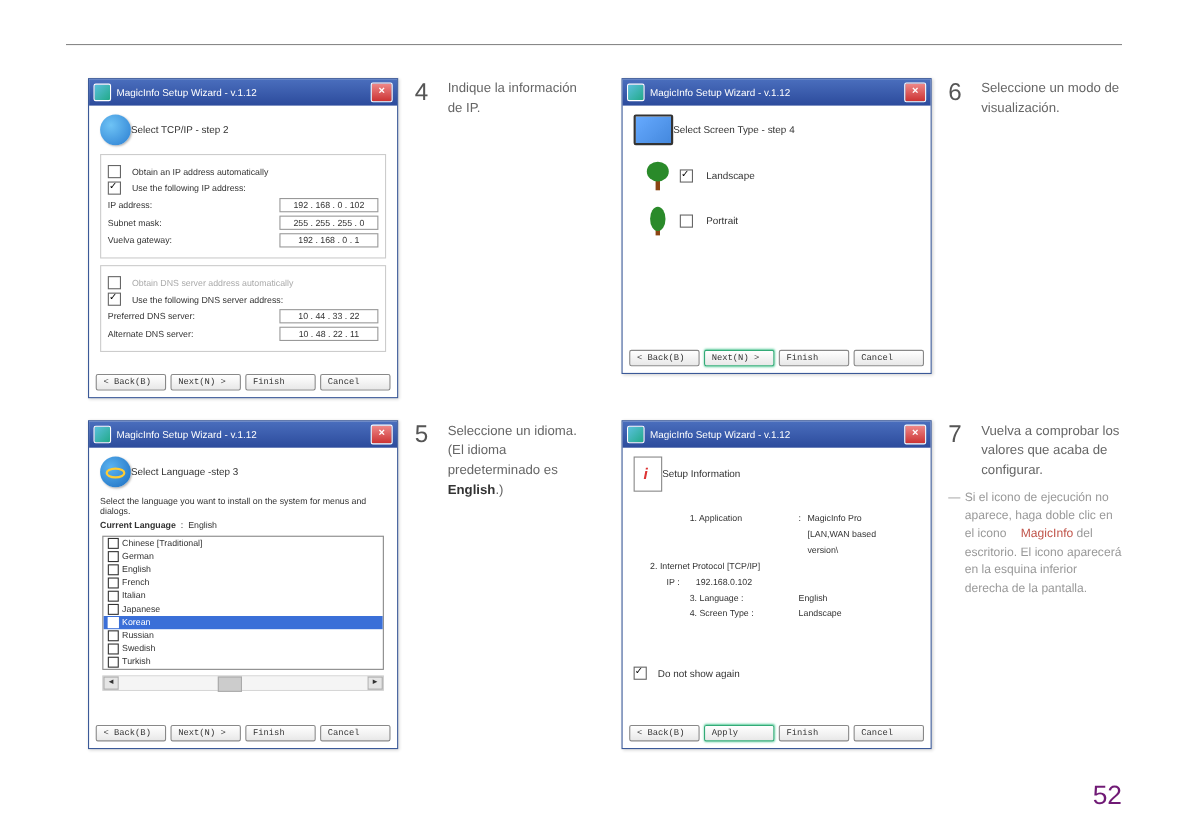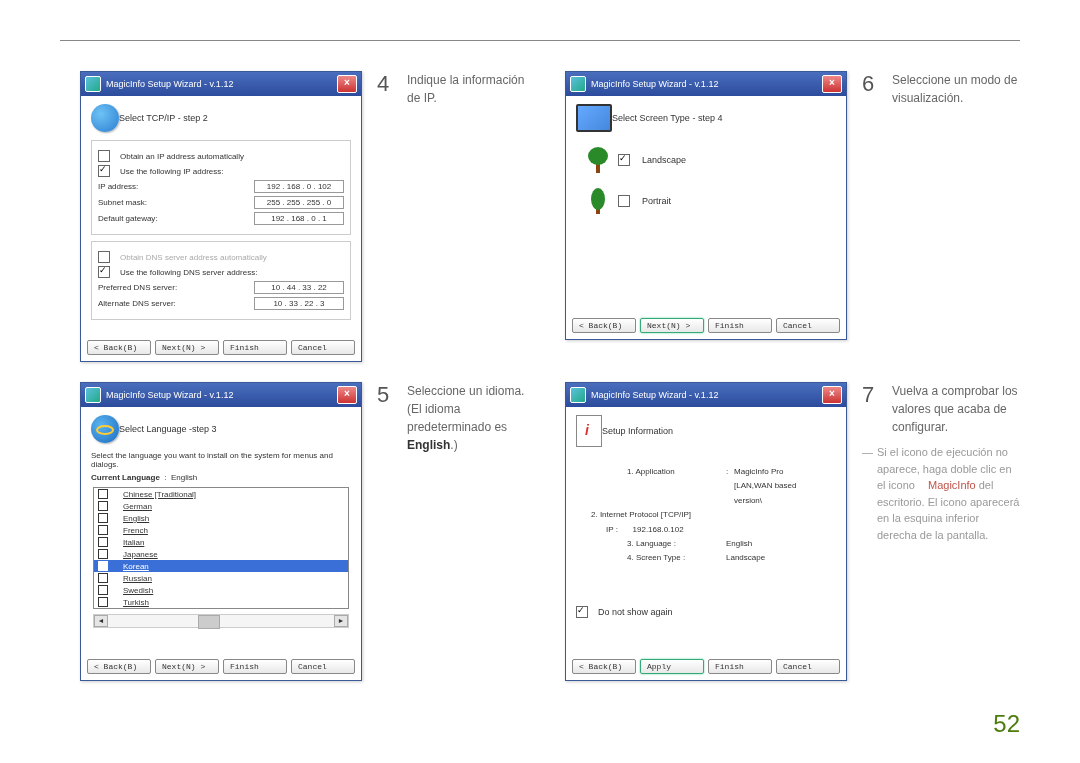--- a/index.html
+++ b/index.html
@@ -131,23 +131,22 @@
     .listbox {
       border: 1px solid #888;
       height: 120px;
       overflow: hidden;
       margin: 5px 2px;
     }
     .list-item {
       padding: 1px 4px;
       font-size: 8px;
       display: flex;
-      align-items: flex-end;
-      gap: 15px;
-      text-decoration: underline;
+      align-items: flex-start;
+      gap: 3px;
     }
     .list-item.selected { background: #3a6fd8; color: #fff; }
     .list-sq { width: 8px; height: 8px; border: 1px solid #333; background: #fff; }
     .list-item.selected .list-sq { border-color: #fff; }
     
     .scrollbar-row { display: flex; gap: 0; border: 1px solid #ccc; height: 12px; margin: 2px; }
     .sb-btn { width: 12px; background: #e5e5e5; border: 1px solid #aaa; font-size: 7px; text-align: center; line-height: 10px; }
     .sb-track { flex: 1; background: #f5f5f5; position: relative; }
     .sb-thumb { position: absolute; left: 40%; width: 20px; height: 100%; background: #ccc; border: 1px solid #aaa; }
     
@@ -200,21 +199,21 @@
       position: absolute;
       left: 0;
     }
     .note .highlight { color: #c0544a; margin-left: 10px; }
     
     .page-num {
       position: absolute;
       bottom: 25px;
       right: 60px;
       font-size: 24px;
-      color: #4d7c0f;
+      color: #701a75;
       font-weight: 300;
     }
   </style>
 </head>
 <body>
 
 <div class="divider"></div>
 
 <div class="grid">
 
@@ -241,40 +240,40 @@
             </div>
           <div class="row">
               <span class="label">IP address:</span>
               <span class="field">192 . 168 . 0 . 102</span>
             </div>
           <div class="row">
               <span class="label">Subnet mask:</span>
               <span class="field">255 . 255 . 255 . 0</span>
             </div>
           <div class="row">
-              <span class="label">Default gateway:</span>
+              <span class="label">Vuelva gateway:</span>
               <span class="field">192 . 168 . 0 . 1</span>
             </div>
         </div>
         <div class="section">
           <div class="row disabled">
               <span class="checkbox"></span>
               <span>Obtain DNS server address automatically</span>
             </div>
           <div class="row">
               <span class="checkbox checked"></span>
               <span>Use the following DNS server address:</span>
             </div>
           <div class="row">
               <span class="label">Preferred DNS server:</span>
               <span class="field">10 . 44 . 33 . 22</span>
             </div>
           <div class="row">
               <span class="label">Alternate DNS server:</span>
-              <span class="field">10 . 33 . 22 . 3</span>
+              <span class="field">10 . 48 . 22 . 11</span>
             </div>
         </div>
       </div>
       <div class="button-bar">
         <div class="btn">&lt; Back(B)</div>
         <div class="btn">Next(N) &gt;</div>
         <div class="btn">Finish</div>
         <div class="btn">Cancel</div>
       </div>
     </div>

